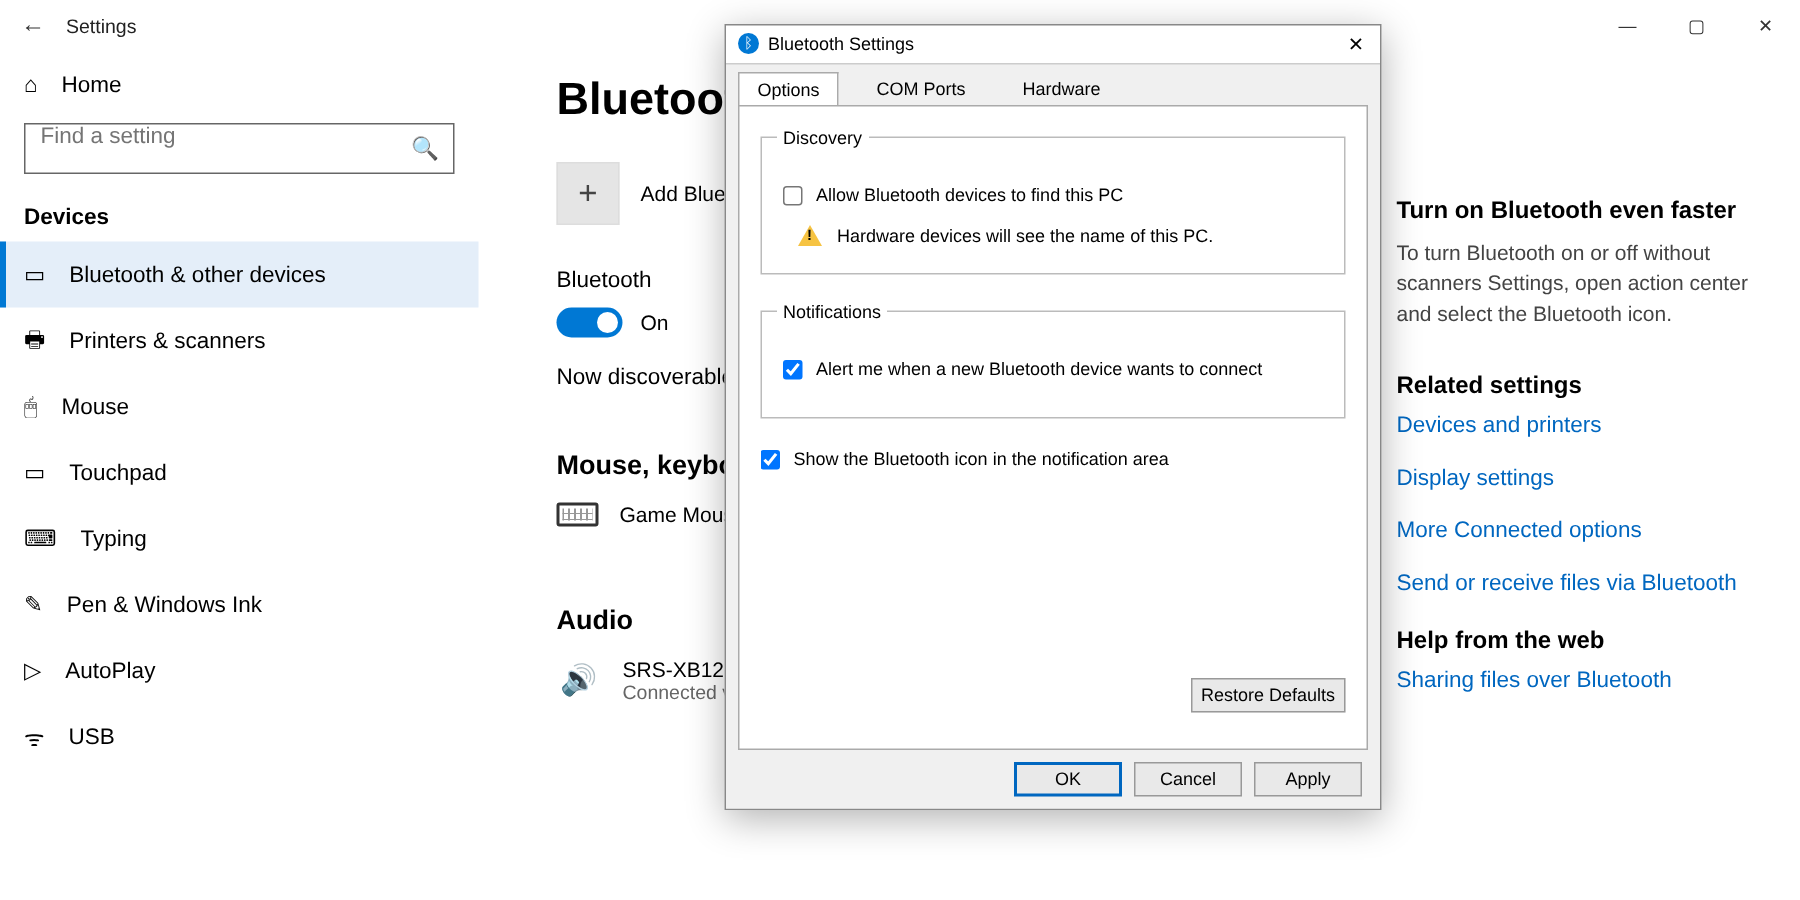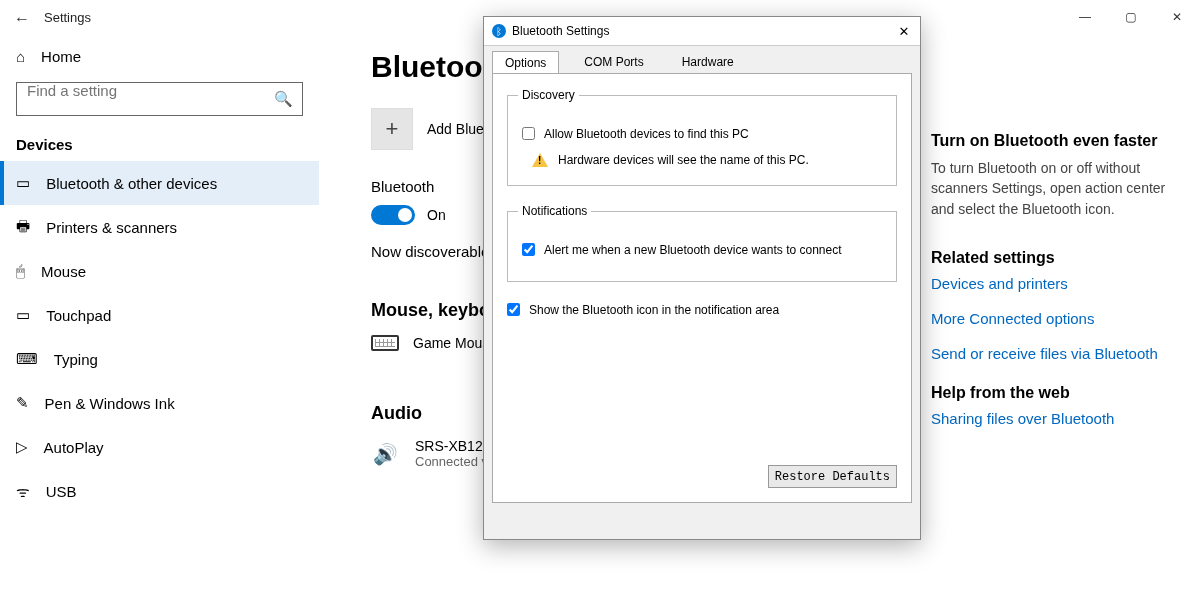--- a/index.html
+++ b/index.html
@@ -60,21 +60,21 @@
   .tabcontent { background:#fff; border:1px solid #aaa; height:430px; padding:14px 14px; position:relative; }
 
   fieldset { border:1px solid #bbb; margin:0 0 18px 0; padding:8px 10px 12px 10px; }
   legend { font-size:12px; padding:0 4px; }
   .chk { display:flex; align-items:center; gap:6px; font-size:12px; margin:14px 0 10px 0; }
   .chk input { width:13px; height:13px; }
   .warnrow { display:flex; align-items:center; gap:10px; font-size:12px; margin-left:14px; padding-bottom:6px; }
   .warn-ic { width:0; height:0; border-left:8px solid transparent; border-right:8px solid transparent; border-bottom:14px solid #f6c342; position:relative; }
   .warn-ic::after { content:"!"; position:absolute; left:-2px; top:2px; font-size:10px; font-weight:bold; color:#000; }
 
-  .restore { position:absolute; right:14px; bottom:14px;font-family:Liberation Mono, monospace; }
+  .restore { position:absolute; right:14px; bottom:24px; }
   .dlg-footer { height:44px; background:#f0f0f0; display:flex; align-items:center; justify-content:flex-end; gap:8px; padding:0 12px; }
   .btn { min-width:72px; height:23px; font-size:12px; border:1px solid #999; background:#e9e9e9; }
   .btn.primary { border:2px solid #0067c0; background:#e9e9e9; }
 
   .kbd-ic { width:28px; height:16px; border:2px solid #333; border-radius:2px; position:relative; }
   .kbd-ic::before { content:""; position:absolute; left:2px; right:2px; top:2px; bottom:2px; background:repeating-linear-gradient(90deg,#333 0 1px, transparent 1px 4px), repeating-linear-gradient(0deg,#333 0 1px, transparent 1px 4px); opacity:.5; }
 </style>
 </head>
 <body>
 
@@ -167,20 +167,21 @@
         </div>
       </div>
     </div>
 
     <div class="right">
       <h3>Turn on Bluetooth even faster</h3>
       <p>To turn Bluetooth on or off without scanners Settings, open action center and select the Bluetooth icon.</p>
 
       <h3>Related settings</h3>
       <a>Devices and printers</a>
+      <a>Display settings</a>
       <a>More Connected options</a>
       <a>Send or receive files via Bluetooth</a>
 
       <h3 style="margin-top:22px">Help from the web</h3>
       <a>Sharing files over Bluetooth</a>
     </div>
   </div>
 </div>
 
 <div class="dialog">
@@ -218,13 +219,18 @@
       </fieldset>
 
       <label class="chk" style="margin-left:-4px">
         <input type="checkbox" checked="" style="">
         <span>Show the Bluetooth icon in the notification area</span>
       </label>
 
       <button class="btn restore">Restore Defaults</button>
     </div>
   </div>
+  <div class="dlg-footer">
+    <button class="btn primary">OK</button>
+    <button class="btn">Cancel</button>
+    <button class="btn">Apply</button>
+  </div>
 </div>
 
 </body></html>

